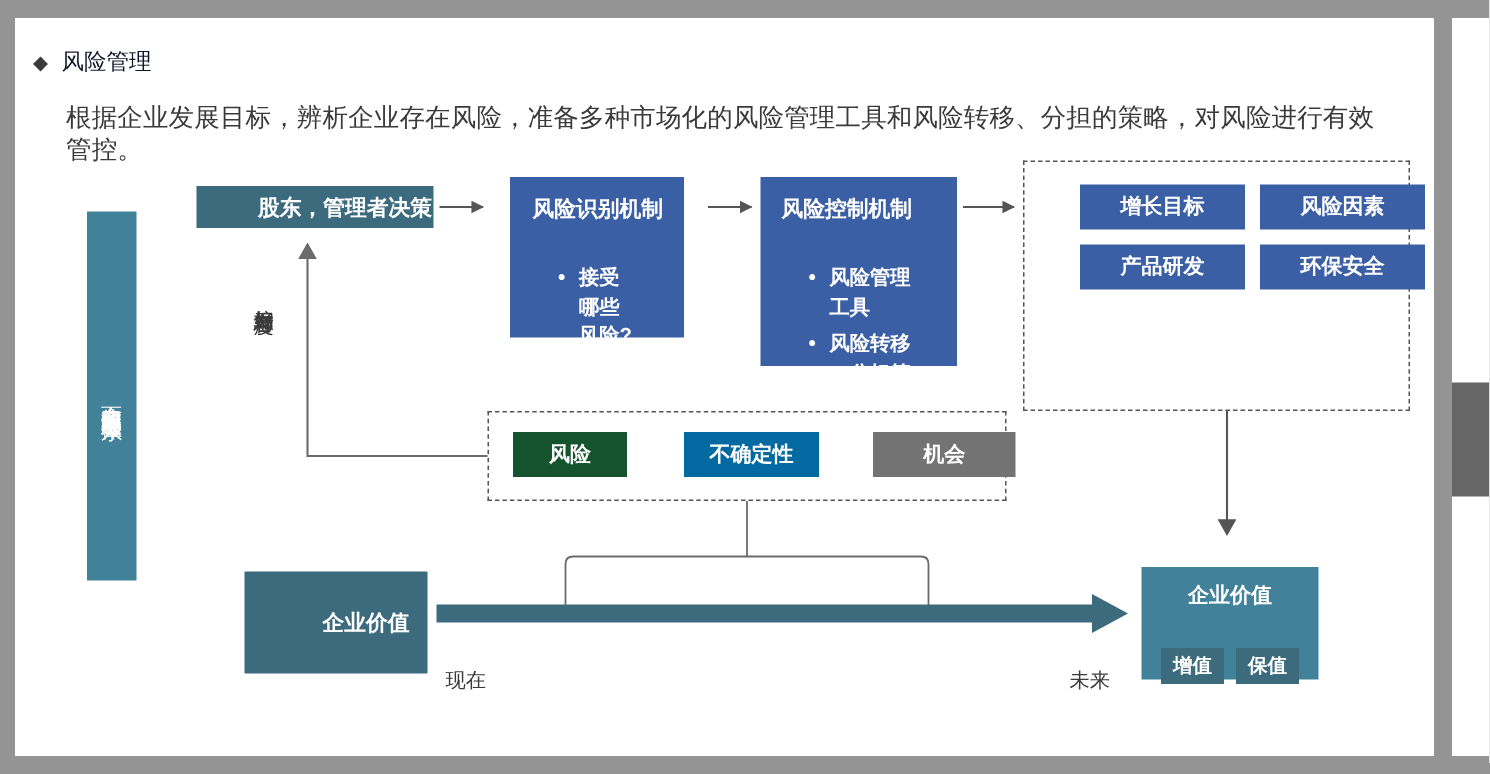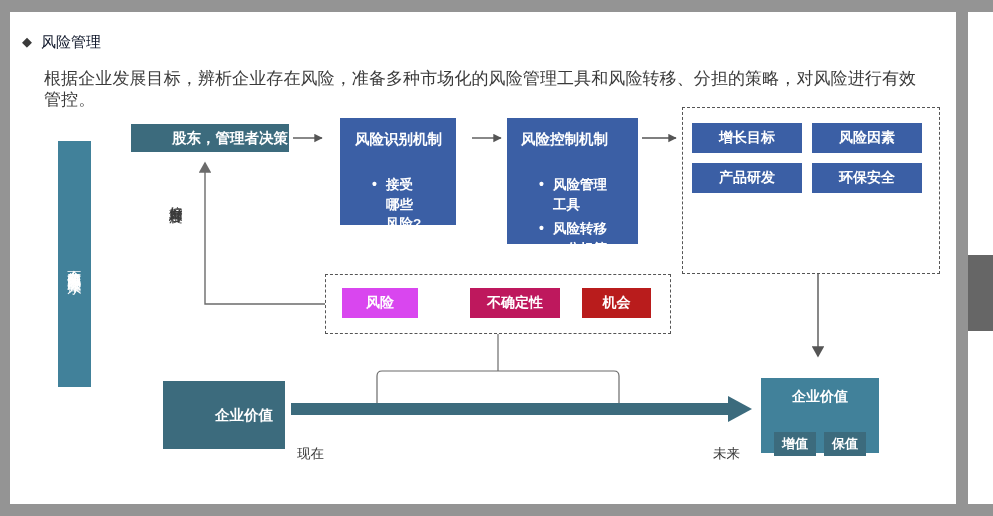--- a/index.html
+++ b/index.html
@@ -156,21 +156,21 @@
     position: absolute;
     left: 682px;
     top: 107px;
     width: 258px;
     height: 167px;
     border: 1.5px dashed #555555;
     box-sizing: border-box;
   }
   #grid-inner {
     position: absolute;
-    left: 692px;
+    left: 720px;
     top: 123px;
     width: 230px;
     display: grid;
     grid-template-columns: 110px 110px;
     grid-gap: 10px;
   }
   .gcell {
     height: 30px;
     background: #3b5fa5;
     color: #ffffff;
@@ -195,23 +195,23 @@
     position: absolute;
     height: 30px;
     top: 288px;
     color: #ffffff;
     font-size: 14px;
     font-weight: bold;
     display: flex;
     align-items: center;
     justify-content: center;
   }
-  #chip-1 { left: 342px; width: 76px; background: #d946ef; }
-  #chip-2 { left: 470px; width: 90px; background: #be185d; }
-  #chip-3 { left: 582px; width: 69px; background: #b91c1c; }
+  #chip-1 { left: 342px; width: 76px; background: #14532d; }
+  #chip-2 { left: 456px; width: 90px; background: #0369a1; }
+  #chip-3 { left: 582px; width: 95px; background: #737373; }
 
   
   #ev-left {
     left: 163px;
     top: 381px;
     width: 122px;
     height: 68px;
     background: #3c6b7d;
     font-size: 14.5px;
     font-weight: bold;

